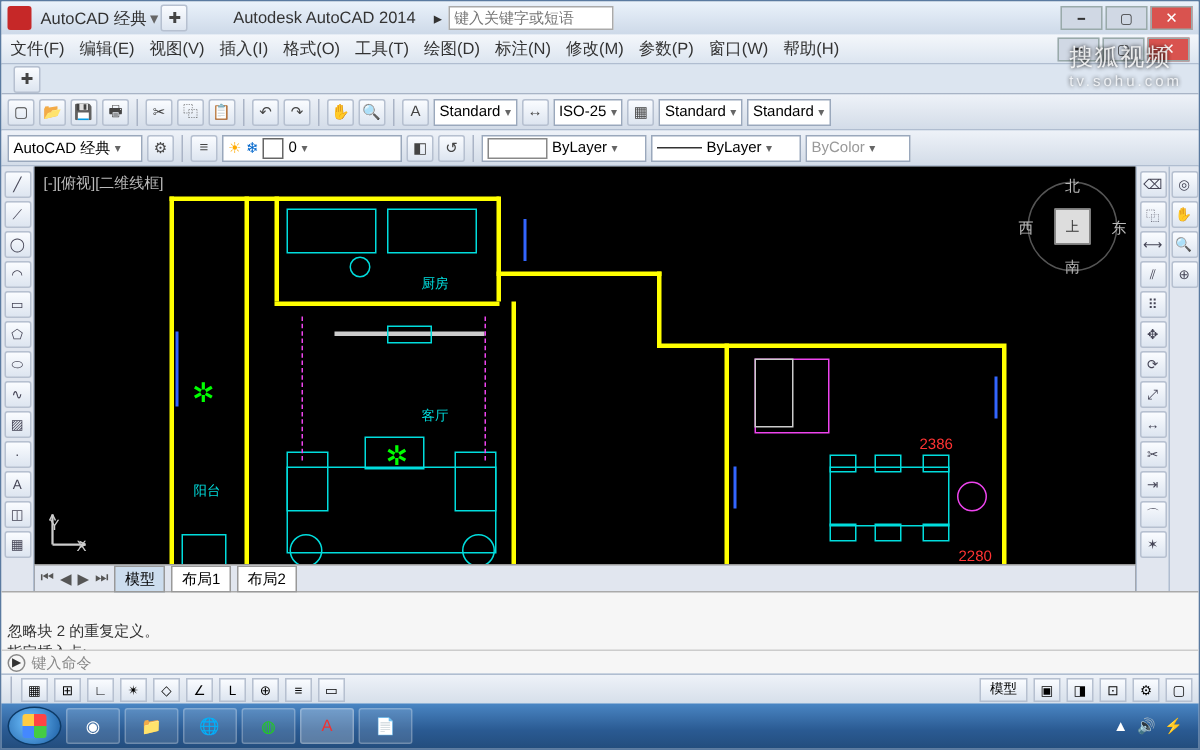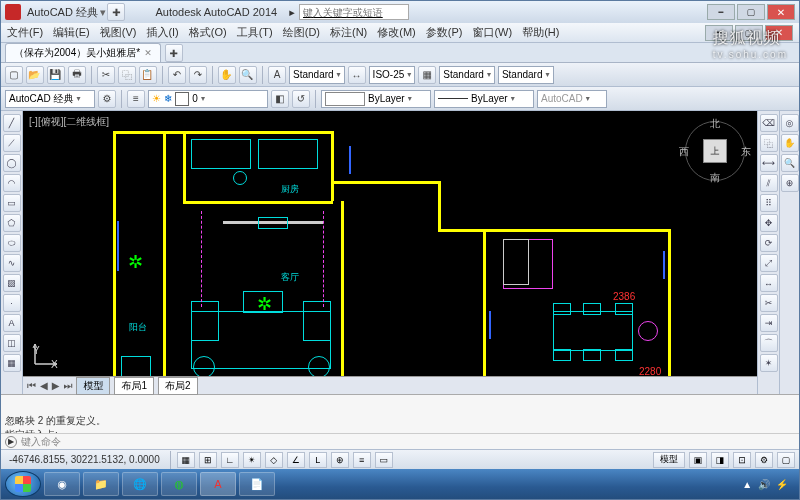--- a/index.html
+++ b/index.html
@@ -3,21 +3,21 @@
 <meta charset="utf-8">
 <style>
 * { margin: 0; padding: 0; box-sizing: border-box; font-family: "Microsoft YaHei", Tahoma, sans-serif; }
 body { width: 800px; height: 500px; background: #e8e8e8; font-size: 10px; overflow: hidden; position: relative; }
 
 .win-frame { width: 100%; height: 100%; border: 1px solid #5a7aa0; display: flex; flex-direction: column; background: linear-gradient(#dfe9f5,#cfdcec); }
 
 .titlebar { height: 22px; background: linear-gradient(#eaf2fb,#cdd9e8); display: flex; align-items: center; padding: 0 4px; font-size: 11px; color: #333; }
 .titlebar .app-icon { width: 16px; height: 16px; background: #c62828; margin-right: 6px; border-radius: 2px; }
 .titlebar .title-text { flex: 0 0 auto; margin-right: 8px; }
-.titlebar input.search { width: 110px; height: 16px; font-size: 10px; border: 1px solid #aaa; padding: 0 3px; background: #fff; text-decoration: underline; }
+.titlebar input.search { width: 110px; height: 16px; font-size: 10px; border: 1px solid #aaa; padding: 0 3px; background: #fff; }
 .titlebar .spacer { flex: 1; }
 .win-btns { display: flex; gap: 2px; }
 .win-btns span { width: 28px; height: 16px; background: #d0d8e4; border: 1px solid #9aa; display: inline-flex; align-items: center; justify-content: center; font-size: 10px; color: #333; }
 .win-btns span.close { background: #d9534f; color: #fff; }
 .win-btns span.close::after { content: "✕"; }
 .win-btns span.min::after { content: "━"; font-size: 8px; }
 .win-btns span.max::after { content: "▢"; font-size: 9px; }
 
 .menubar { height: 20px; background: linear-gradient(#f4f7fb,#dce5f0); display: flex; align-items: center; padding: 0 6px; gap: 10px; font-size: 11px; color: #333; border-bottom: 1px solid #b0bdd0; }
 .menubar span { cursor: default; }
@@ -131,24 +131,20 @@
     <span>帮助(H)</span>
     <span style="flex:1"></span>
     <div class="win-btns">
       <span class="min"></span>
       <span class="max"></span>
       <span class="close"></span>
     </div>
   </div>
 
   <div class="doc-tabs">
-    <div class="doc-tab">
-      <span>（保存为2004）吴小姐雅居*</span>
-      <span class="x">✕</span>
-    </div>
     <span class="tb-btn" style="margin-left:4px">✚</span>
   </div>
 
   <div class="toolbar row2">
     <span class="tb-btn">▢</span>
     <span class="tb-btn">📂</span>
     <span class="tb-btn">💾</span>
     <span class="tb-btn">🖶</span>
     <span class="tb-sep"></span>
     <span class="tb-btn">✂</span>
@@ -196,21 +192,21 @@
     <span class="tb-sep"></span>
     <span class="tb-select" style="width:110px">
         <span class="tb-layer-swatch"></span>
         <span>ByLayer</span>
       </span>
     <span class="tb-select" style="width:100px">
         <span style="border-top:1px solid #333;width:30px"></span>
         <span>ByLayer</span>
       </span>
     <span class="tb-select" style="width:70px;color:#999">
-        <span>AutoCAD</span>
+        <span>ByColor</span>
       </span>
   </div>
 
   <div class="workwrap">
     <div class="left-tools">
       <span class="vt-btn">╱</span>
       <span class="vt-btn">⟋</span>
       <span class="vt-btn">◯</span>
       <span class="vt-btn">◠</span>
       <span class="vt-btn">▭</span>
@@ -347,21 +343,20 @@
   <div class="cmd-area">
     <div class="cmd-hist">忽略块 2 的重复定义。
 指定插入点:</div>
     <div class="cmd-line">
       <span class="gear">▶</span>
       <span style="color:#888">键入命令</span>
     </div>
   </div>
 
   <div class="statusbar">
-    <span class="coords">-46746.8155, 30221.5132, 0.0000</span>
     <span class="tb-sep"></span>
     <span class="st-btn">▦</span>
     <span class="st-btn">⊞</span>
     <span class="st-btn">∟</span>
     <span class="st-btn">✴</span>
     <span class="st-btn">◇</span>
     <span class="st-btn">∠</span>
     <span class="st-btn">L</span>
     <span class="st-btn">⊕</span>
     <span class="st-btn">≡</span>

